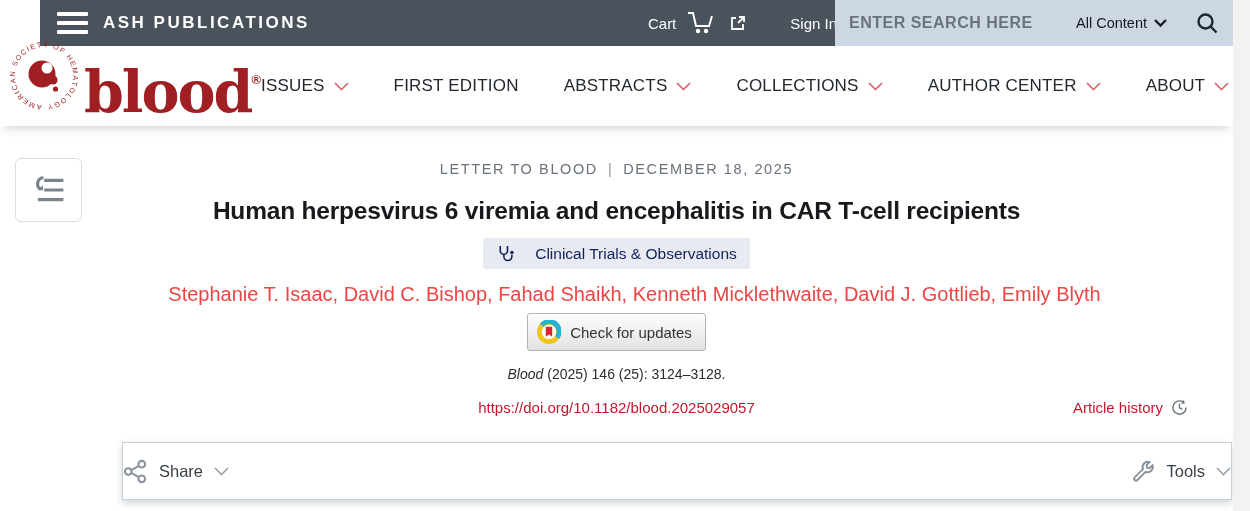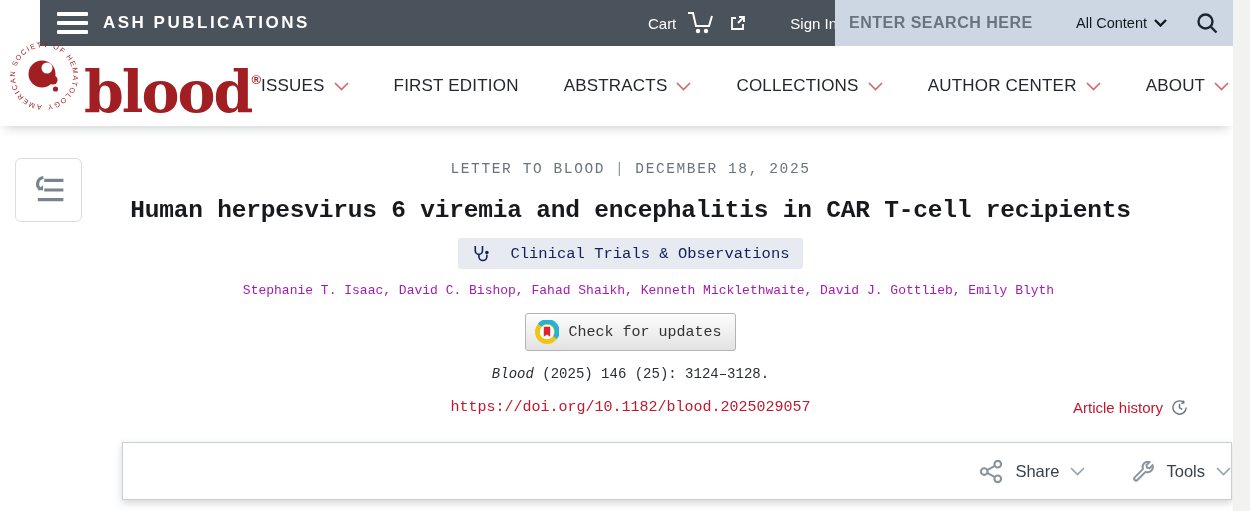--- a/index.html
+++ b/index.html
@@ -35,43 +35,43 @@
               font-size:57px; line-height:80px; color:#a11e22; letter-spacing:-2px; margin-left:4px; }
   .reg { font-size:13px; color:#a11e22; vertical-align:28px; letter-spacing:0; font-family:"Liberation Sans",sans-serif; }
   .mainnav { display:flex; align-items:center; margin-left:auto; margin-right:40px; gap:45px; }
   .nav-item { display:flex; align-items:center; gap:9px; font-size:17px; color:#23282e;
               letter-spacing:0.2px; cursor:pointer; white-space:nowrap; }
 
   
   .toc-box { position:absolute; left:15px; top:158px; width:67px; height:64px; background:#fff;
              border:1px solid #d9dee2; border-radius:6px; display:flex; align-items:center;
              justify-content:center; cursor:pointer; }
-  .centerline { position:absolute; left:14px; width:1233px; text-align:center;font-family:Liberation Mono, monospace; }
+  .centerline { position:absolute; left:0; width:1233px; text-align:center; }
   .eyebrow { top:161px; font-size:14.5px; color:#6a737d; letter-spacing:1.6px; }
   .eyebrow .sep { margin:0 10px; color:#8b949d; }
   .art-title { top:197px; font-size:24.5px; font-weight:bold; color:#17191c; letter-spacing:-0.2px; }
   .badge-row { top:238px; }
   .badge { display:inline-flex; align-items:center; gap:20px; background:#e7eaf1; border-radius:3px;
            padding:6px 13px; font-size:15.5px; color:#13205a; cursor:pointer; }
-  .authors { top:283px; font-size:13px; color:#a21caf;padding-left:36px; }
+  .authors { top:283px; font-size:20px; color:#ef4444;padding-left:36px; }
   .check-row { top:313px; }
   .check-btn { display:inline-flex; align-items:center; gap:9px; padding:6px 13px 6px 9px;
                border:1px solid #b4b4b4; border-radius:3px;
                background:linear-gradient(#fdfdfd,#e2e2e2); font-size:15px; color:#333; cursor:pointer; }
   .citation { top:366px; font-size:14px; color:#2b2f33; }
   .citation .jname { font-style:italic; }
   .doi-row { top:399px; font-size:15px; }
   .doi-link { color:#c2182e; text-decoration:none; cursor:pointer; }
   .history { position:absolute; right:62px; top:399px; display:flex; align-items:center; gap:8px;
              font-size:15px; color:#c2182e; cursor:pointer; }
 
   
   .actionbar { position:absolute; left:122px; top:442px; width:1110px; height:58px; background:#fff;
                border:1px solid #c7cfd7; box-shadow:0 3px 7px rgba(90,100,110,0.28);
-               display:flex; align-items:center; justify-content:flex-end; gap:46px; }
+               display:flex; align-items:center; justify-content:space-between; gap:46px; }
   .action-item { display:flex; align-items:center; gap:11px; font-size:16.5px; color:#3a4148; cursor:pointer; }
   .action-item .chev { color:#99a2aa; }
 
   .gutter { position:absolute; right:0; top:0; width:17px; height:511px; background:#f2f2f1; }
   svg { display:block; }
 </style>
 </head>
 <body>
 
 <div class="page">

